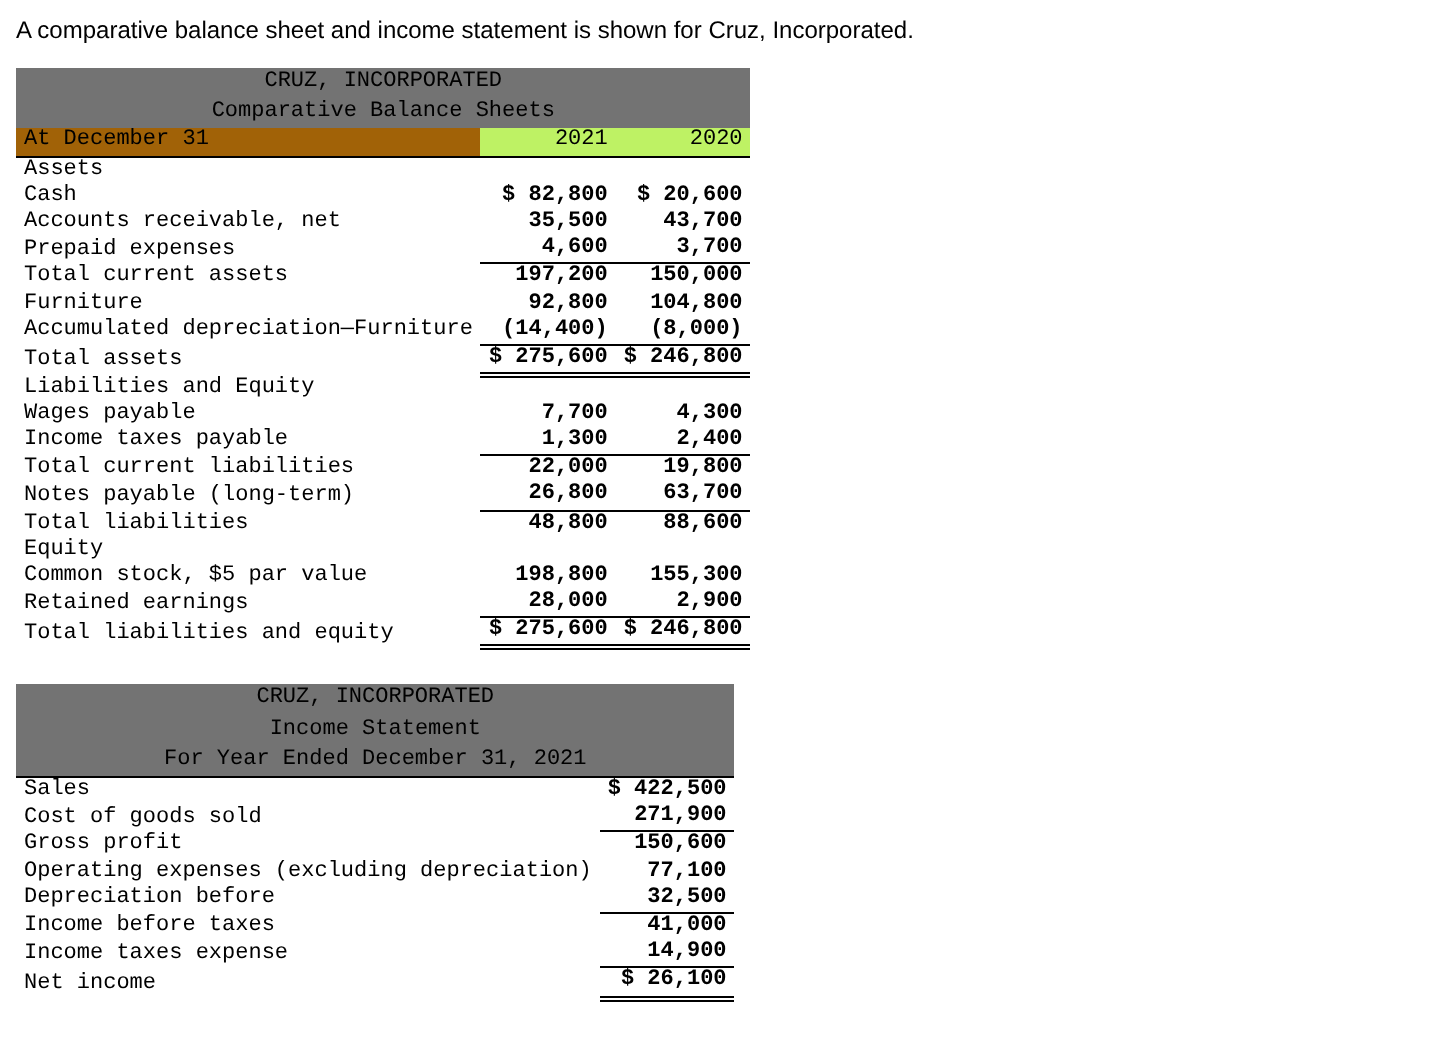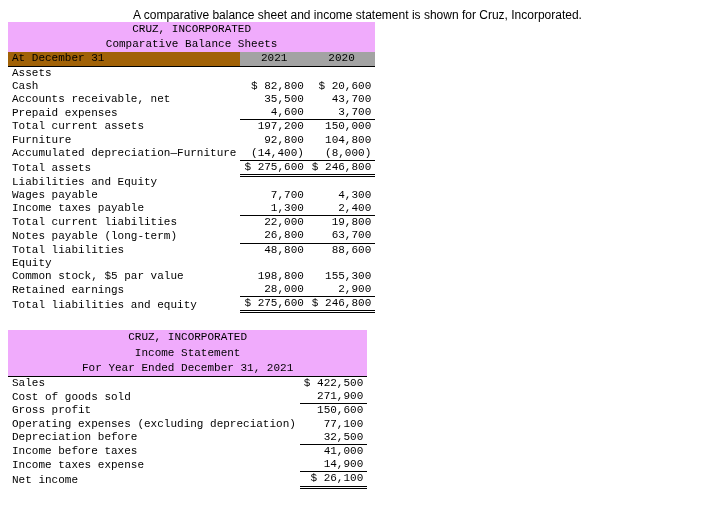--- a/index.html
+++ b/index.html
@@ -6,50 +6,50 @@
     font-family: Arial, Helvetica, sans-serif;
     font-size: 12px;
     color: #000;
     margin: 0;
     padding: 8px;
     width: 715px;
     box-sizing: border-box;
     background: #fff;
   }
   .intro {
-    text-align: center;
+    margin-bottom: 12px;
   }
   .table-wrap {
     display: inline-block;
     margin-bottom: 14px;
   }
   table {
     border-collapse: collapse;
     font-family: "Courier New", Courier, monospace;
     font-size: 11px;
     line-height: 1.2;
   }
   td {
     padding: 0 4px;
     vertical-align: bottom;
     white-space: nowrap;
   }
   .header-row td {
     text-align: center;
-    background: #f0abfc;
+    background: #737373;
     padding-top: 1px;
     padding-bottom: 1px;
   }
   .col-year td.yearcell {
-    text-align: center;
-    background: #a3a3a3;
+    text-align: right;
+    background: #bef264;
     border-bottom: 1px solid #000;
   }
   .label { text-align: left; }
-  .num { text-align: right; }
+  .num { text-align: right; font-weight: bold; }
   .uline { border-bottom: 1px solid #000; }
   .dblline { border-bottom: 3px double #000; }
   .bold { font-weight: normal; }
   .section {  }
 </style>
 </head>
 <body>
 
 
 

